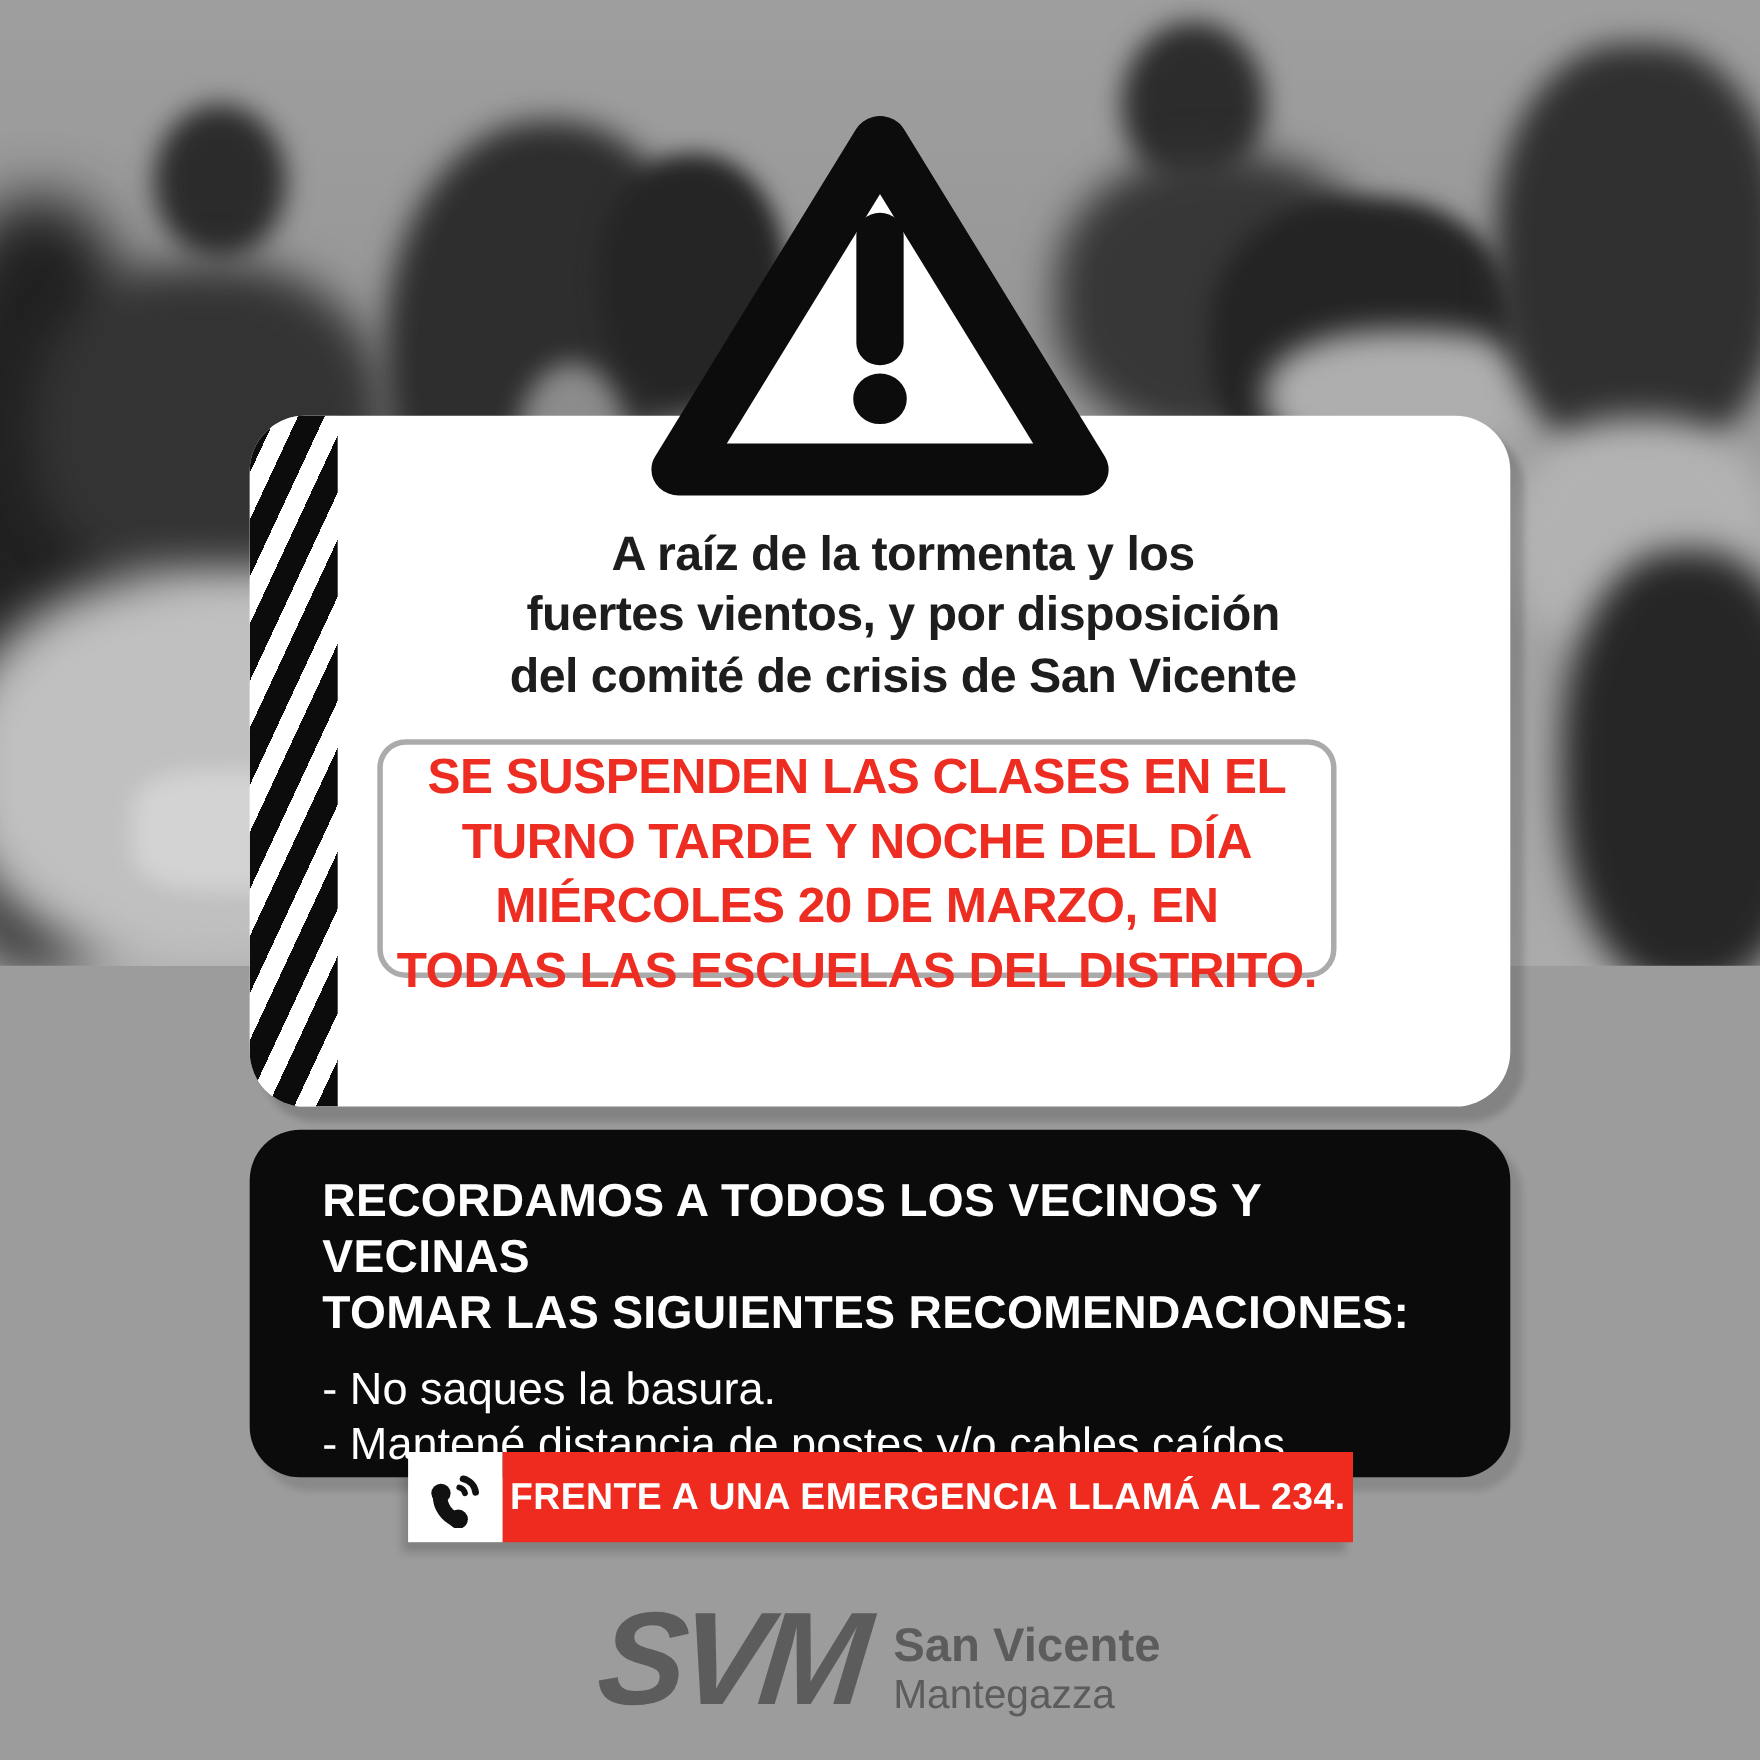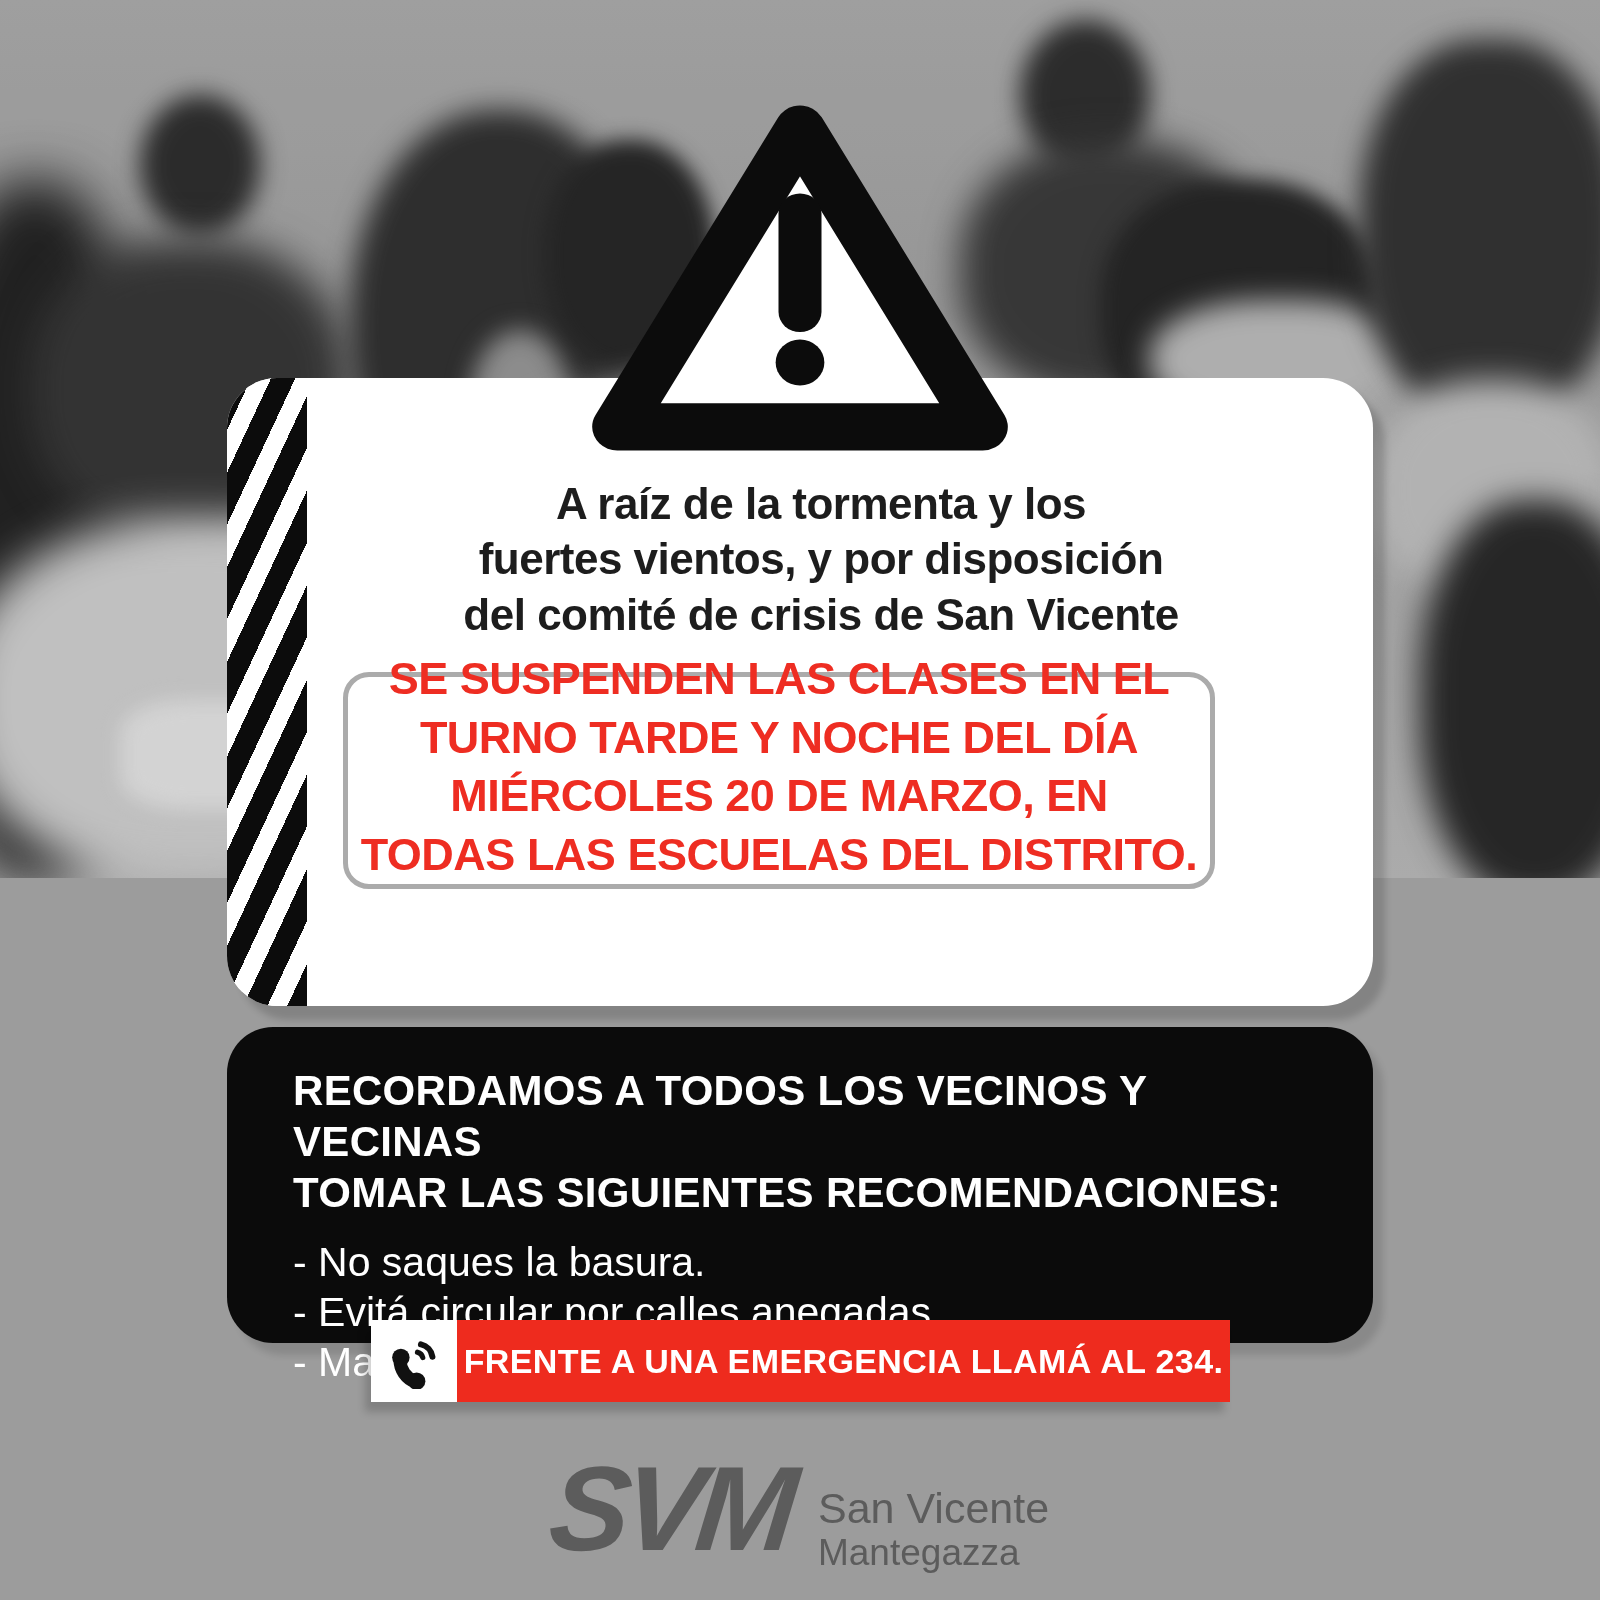--- a/index.html
+++ b/index.html
@@ -16,21 +16,21 @@
   .triangle{position:absolute;left:585px;top:92px;width:430px;height:372px;z-index:6;}
 
   
   .white-card{position:absolute;left:227px;top:378px;width:1146px;height:628px;background:#ffffff;
               border-radius:50px;box-shadow:12px 14px 7px rgba(0,0,0,0.16);overflow:hidden;z-index:4;}
   .stripes{position:absolute;left:0;top:0;bottom:0;width:80px;
            background:repeating-linear-gradient(115deg,#0c0c0c 0 22px,#ffffff 22px 40px);}
   .intro{position:absolute;left:70px;right:28px;top:98px;text-align:center;font-size:44px;font-weight:700;
          color:#1d1d1d;line-height:1.26;letter-spacing:-0.5px;white-space:pre-line;}
   .suspension-box{position:absolute;left:116px;top:294px;width:872px;height:217px;border:5px solid #ababab;
-                  border-radius:26px;box-sizing:border-box;display:flex;align-items:flex-end;justify-content:center;}
+                  border-radius:26px;box-sizing:border-box;display:flex;align-items:flex-start;justify-content:center;}
   .suspension-text{font-size:45px;font-weight:700;color:#ee2d22;text-align:center;line-height:1.3;
                    letter-spacing:-0.5px;white-space:pre-line;}
 
   
   .black-card{position:absolute;left:227px;top:1027px;width:1146px;height:316px;background:#0b0b0b;
               border-radius:46px;box-shadow:10px 12px 7px rgba(0,0,0,0.12);z-index:3;box-sizing:border-box;
               padding:38px 44px 0 66px;color:#ffffff;}
   .rec-heading{font-size:42px;font-weight:700;line-height:1.22;letter-spacing:0.3px;
                white-space:pre-line;margin:0 0 18px 0;}
   .rec-list{font-size:41px;font-weight:400;line-height:1.22;margin:0;padding:0;list-style:none;}
@@ -41,21 +41,21 @@
   .banner-phone{width:86px;background:#ffffff;display:flex;align-items:center;justify-content:center;}
   .banner-label{flex:1;background:#ee2b1e;color:#ffffff;display:flex;align-items:center;justify-content:center;
                 font-size:34px;font-weight:700;letter-spacing:0.4px;}
 
   
   .footer{position:absolute;left:0;right:0;top:1458px;display:flex;justify-content:center;
           align-items:flex-start;gap:28px;color:#5c5c5c;z-index:2;}
   .svm{font-size:120px;line-height:0.80;font-weight:700;font-style:italic;transform:skewX(-6deg);
        letter-spacing:-7px;margin-top:2px;}
   .footer-col{margin-top:16px;}
-  .footer-col .main{font-size:43px;font-weight:400;line-height:1.05;margin-top:12px;}
+  .footer-col .main{font-size:43px;font-weight:700;line-height:1.05;}
   .footer-col .sub{font-size:37px;font-weight:400;line-height:1.2;}
 </style>
 </head>
 <body>
 
 <div class="canvas">
 
   <div class="photo">
     <div class="ph" style="left:-80px;top:180px;width:230px;height:700px;background:#101010;filter:blur(26px);"></div>
     <div class="ph" style="left:140px;top:95px;width:120px;height:140px;background:#1c1c1c;filter:blur(12px);border-radius:50%;"></div>
@@ -93,21 +93,20 @@
 MIÉRCOLES 20 DE MARZO, EN
 TODAS LAS ESCUELAS DEL DISTRITO.</div>
     </div>
   </div>
 
   <div class="black-card">
     <p class="rec-heading">RECORDAMOS A TODOS LOS VECINOS Y VECINAS
 TOMAR LAS SIGUIENTES RECOMENDACIONES:</p>
     <ul class="rec-list">
       <li>- No saques la basura.</li>
-      <li>- Evitá circular por calles anegadas.</li>
       <li>- Mantené distancia de postes y/o cables caídos.</li>
     </ul>
   </div>
 
   <div class="banner">
     <div class="banner-phone">
       <svg width="56" height="56" viewBox="0 0 64 64">
         <circle cx="17" cy="28" r="10" fill="#111111"></circle>
         <circle cx="35" cy="55" r="10" fill="#111111"></circle>
         <path d="M16 30 A 27 27 0 0 0 34 56" fill="none" stroke="#111111" stroke-width="15" stroke-linecap="round"></path>

